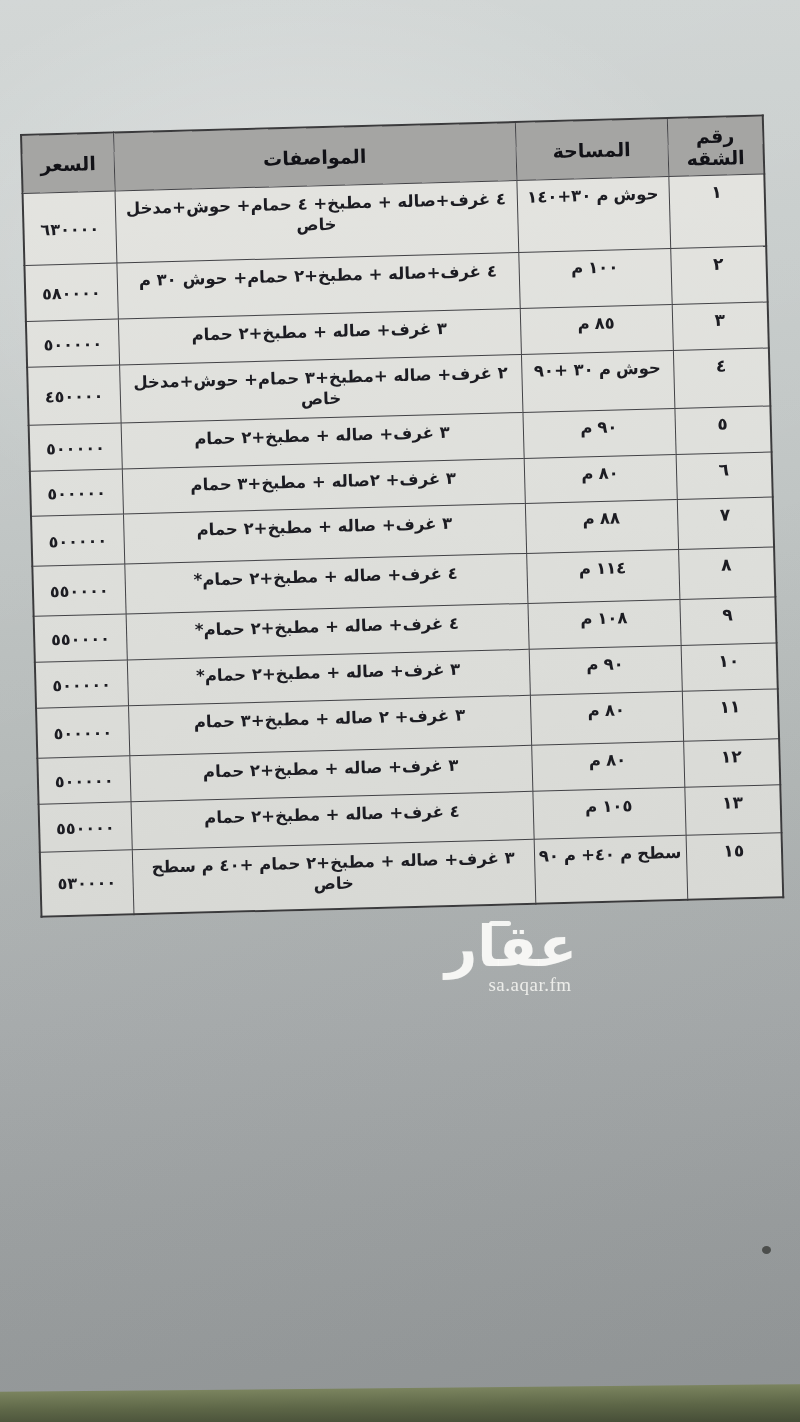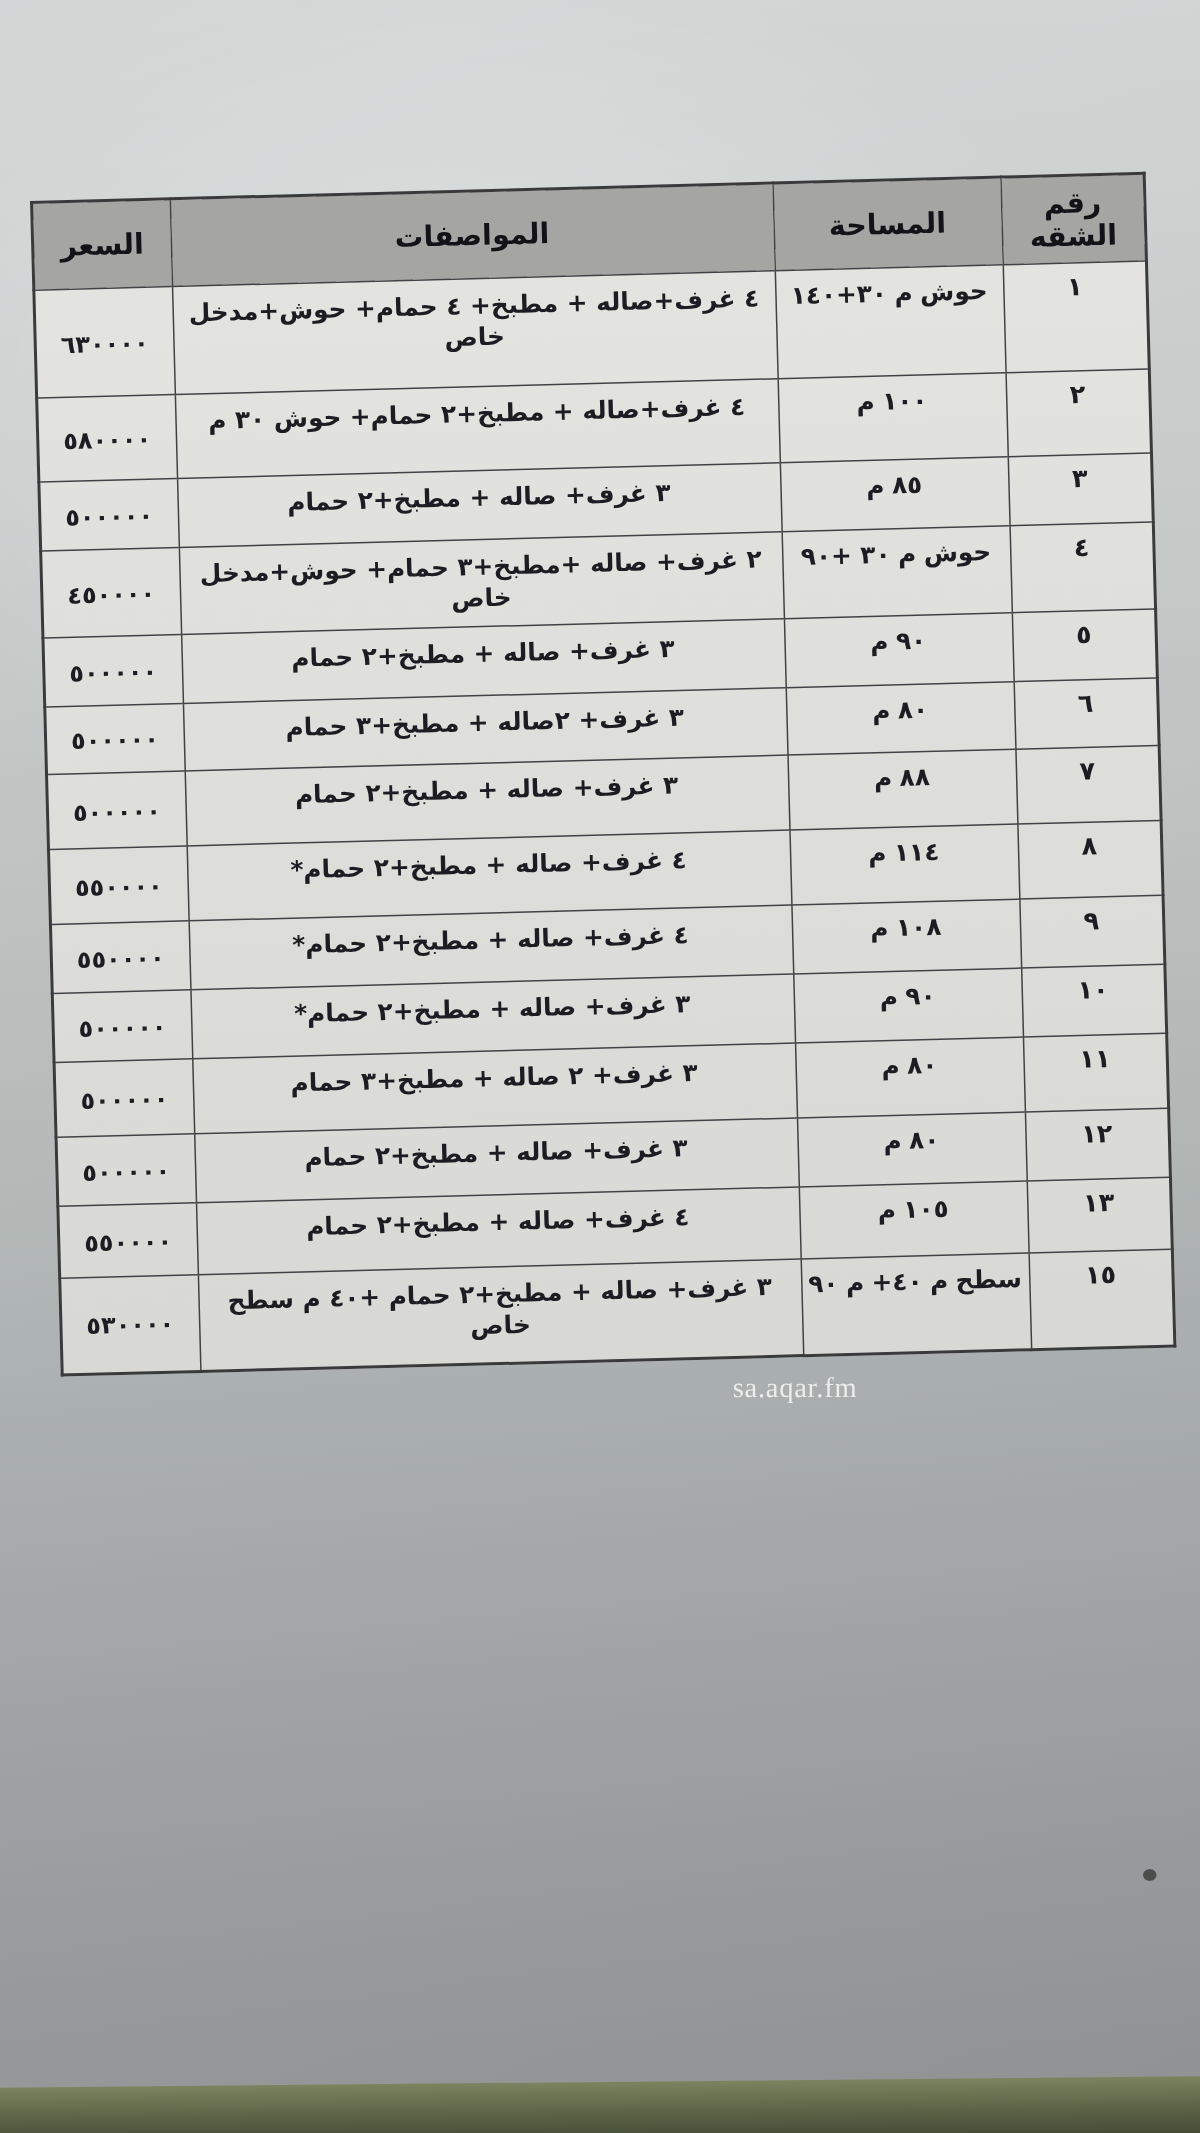--- a/index.html
+++ b/index.html
@@ -268,17 +268,21 @@
             </span>
           </td>
           <td class="spec-cell" dir="rtl">٣ غرف+ صاله + مطبخ+٢ حمام +٤٠ م سطح خاص</td>
           <td class="price-cell">٥٣٠٠٠٠</td>
         </tr>
       </tbody>
   </table>
 </div>
 
 <div class="watermark">
+  <div class="wm-logo">
+    <span>عقار</span>
+    <span class="wm-bar"></span>
+  </div>
   <div class="wm-site">sa.aqar.fm</div>
 </div>
 
 <div class="desk-strip"></div>
 <div class="speck"></div>
 
 </body></html>

